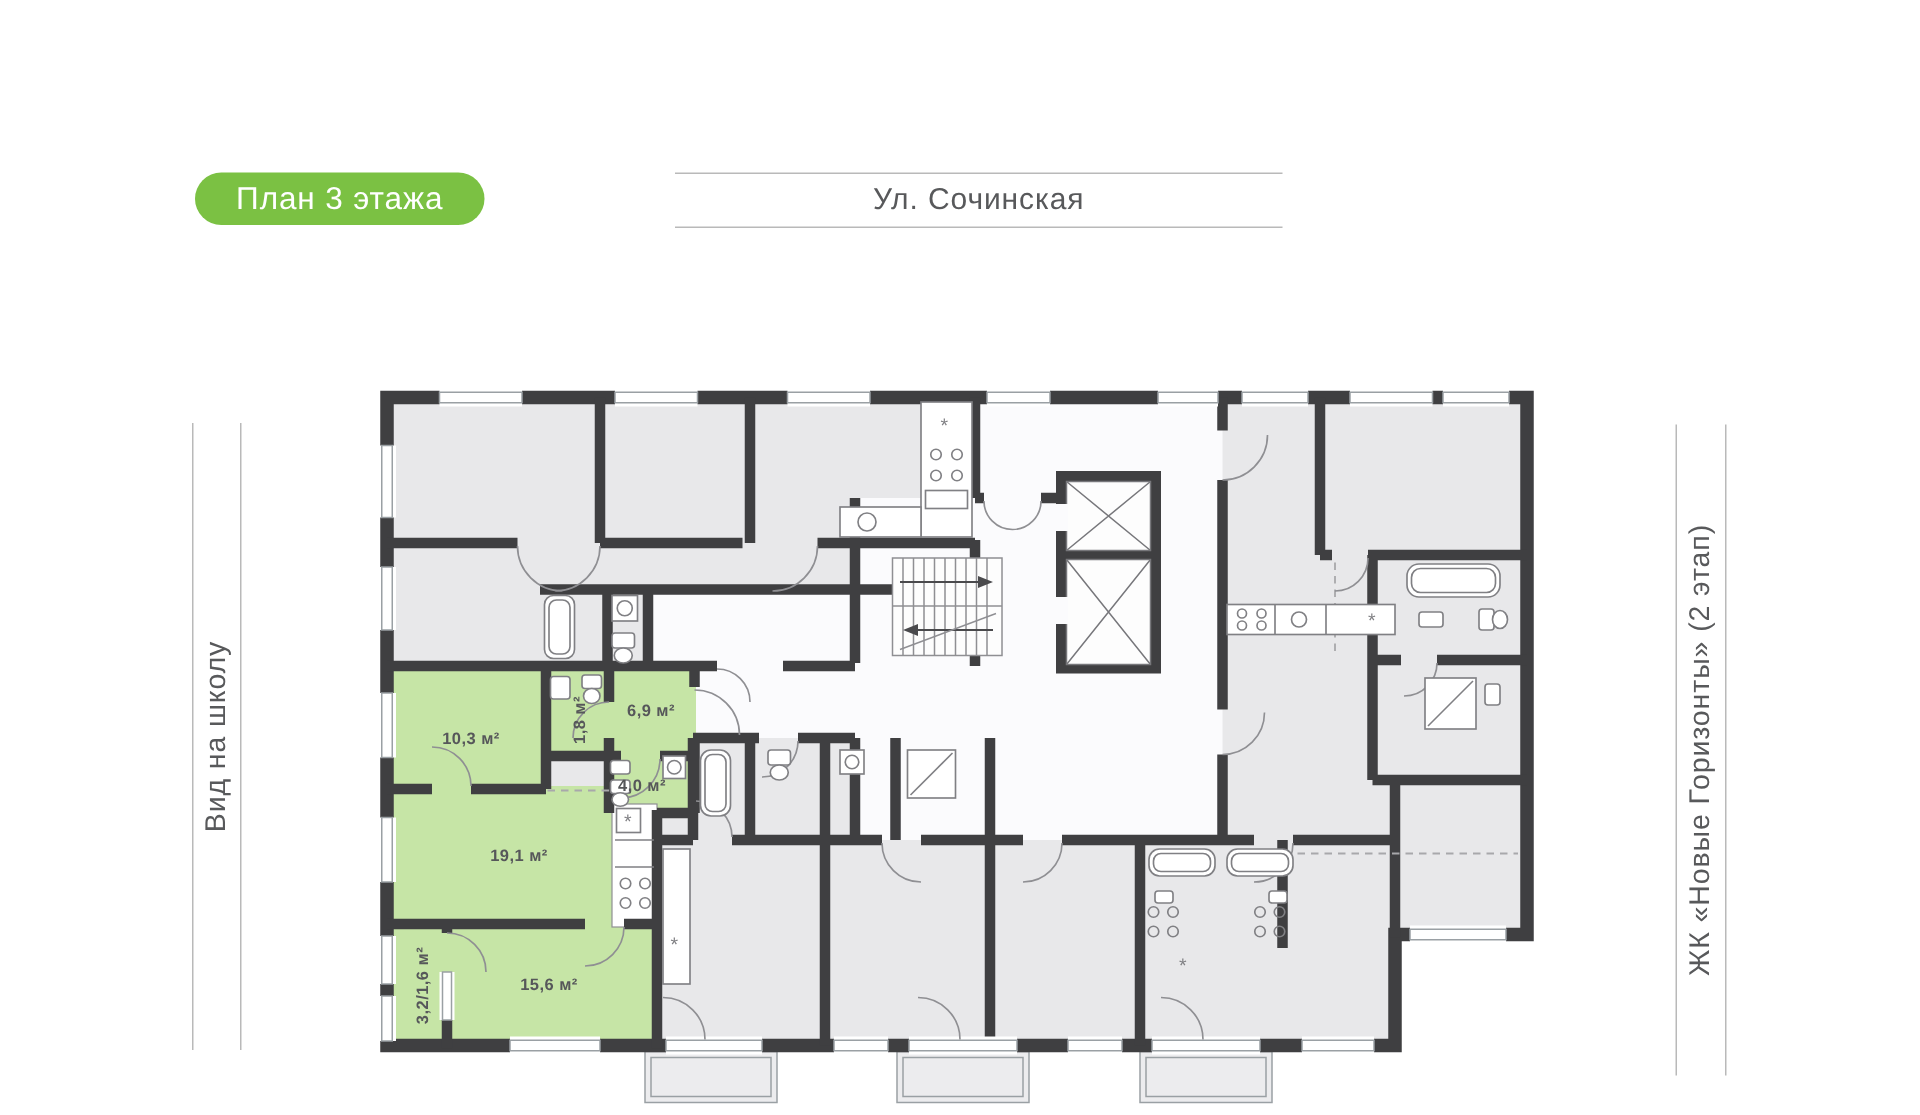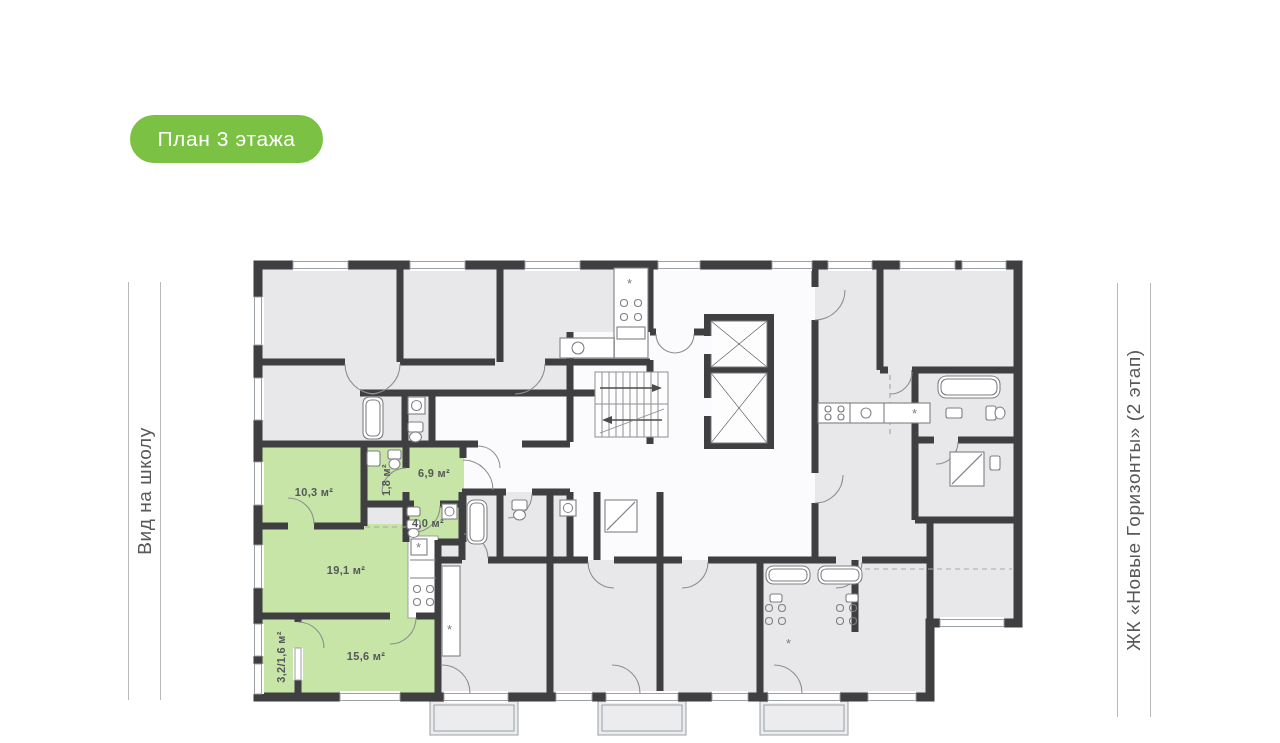--- a/index.html
+++ b/index.html
@@ -1,18 +1,18 @@
 <!DOCTYPE html>
 <html><head>
 <meta charset="utf-8">
 <style>
   html,body{margin:0;padding:0;background:#fff;}
   .page{position:relative;width:1280px;height:743px;background:#ffffff;overflow:hidden;
         font-family:"Liberation Sans",sans-serif;}
-  .badge{position:absolute;left:130px;top:115px;width:193px;height:48px;border-radius:26px;
+  .badge{position:absolute;left:130px;top:115px;width:193px;height:35px;border-radius:26px;
          background:#7bc143;color:#ffffff;font-size:21px;letter-spacing:.6px;
          display:flex;align-items:center;justify-content:center;}
   .street{position:absolute;left:450px;top:115px;width:405px;height:37px;box-sizing:border-box;
           border-top:1px solid #b9b9b9;border-bottom:1px solid #b9b9b9;
           color:#58595b;font-size:20px;letter-spacing:.6px;
           display:flex;align-items:center;justify-content:center;}
   .rail{position:absolute;box-sizing:border-box;border-left:1px solid #b9b9b9;border-right:1px solid #b9b9b9;}
   .rail-left{left:128px;top:282px;width:33px;height:418px;}
   .rail-right{left:1117px;top:283px;width:34px;height:434px;}
   .rail span{position:absolute;left:50%;top:50%;transform:translate(-50%,-50%) rotate(-90deg);
@@ -22,20 +22,21 @@
               fill:#56575a;letter-spacing:.3px;}
   .fridge{font-family:"Liberation Sans",sans-serif;font-size:13px;fill:#808084;}
 </style>
 </head>
 <body>
 
 <div class="page">
 
   <div class="badge">План 3 этажа</div>
 
+  <div class="street">Ул. Сочинская</div>
 
   <div class="rail rail-left">
     <span>Вид на школу</span>
   </div>
 
   <div class="rail rail-right">
     <span>ЖК «Новые Горизонты» (2 этап)</span>
   </div>
 
   <svg width="1280" height="743" viewBox="0 0 1280 743">

